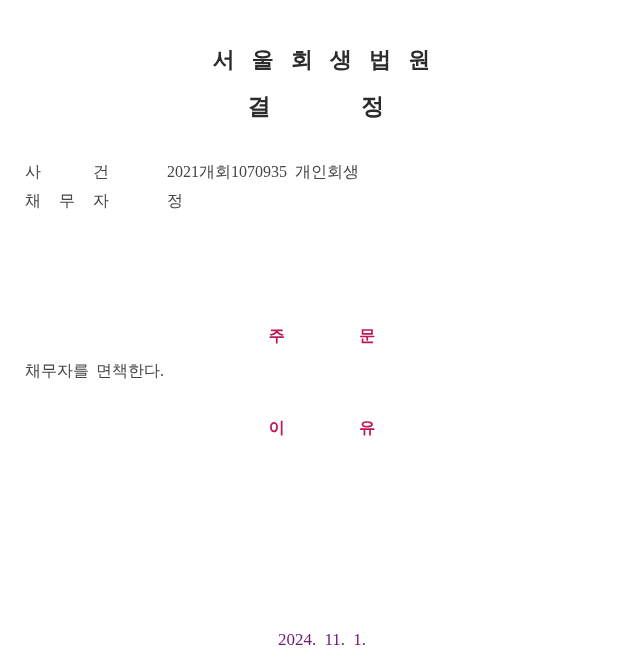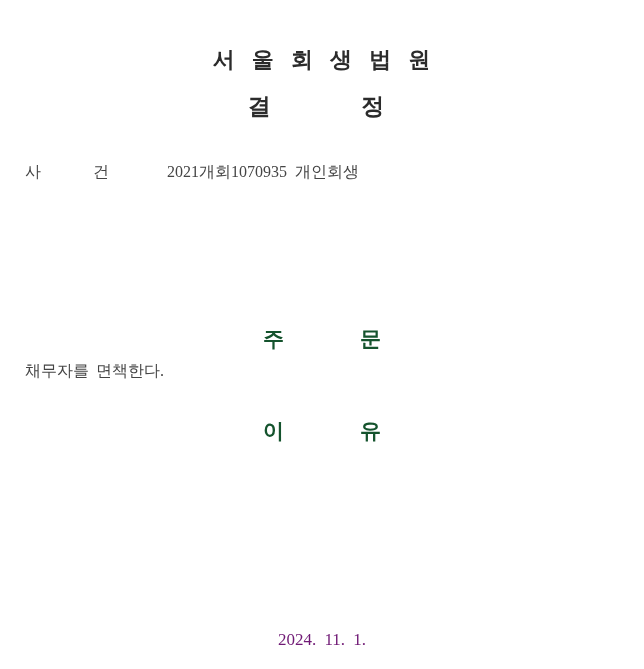--- a/index.html
+++ b/index.html
@@ -44,24 +44,24 @@
     word-spacing: 84px;
     color: #2b2b2b;
   }
   .section-heading {
     position: absolute;
     left: 0;
     right: 0;
     text-align: center;
     font-family: "Liberation Sans", sans-serif;
     font-weight: bold;
-    font-size: 21px;
+    font-size: 16px;
     line-height: 1.1;
     word-spacing: 70px;
-    color: #14532d;
+    color: #be185d;
   }
   .order-heading  { top: 327px; }
   .reason-heading { top: 419px; }
 
   
   .case-block {
     position: absolute;
     top: 157px;
     left: 25px;
     right: 25px;
@@ -138,20 +138,24 @@
 
   <div class="court-title">서 울 회 생 법 원</div>
 
   <div class="doc-type">결 정</div>
 
   <div class="case-block">
     <div class="case-row">
       <span class="case-label">사 건</span>
       <span class="case-value">2021개회1070935  개인회생</span>
     </div>
+    <div class="case-row">
+      <span class="case-label">채 무 자</span>
+      <span class="case-value">정</span>
+    </div>
   </div>
 
 
   <div class="section-heading order-heading">주 문</div>
 
   <div class="order-text">채무자를 면책한다.</div>
 
   <div class="section-heading reason-heading">이 유</div>
 
   <div class="reason-block">

